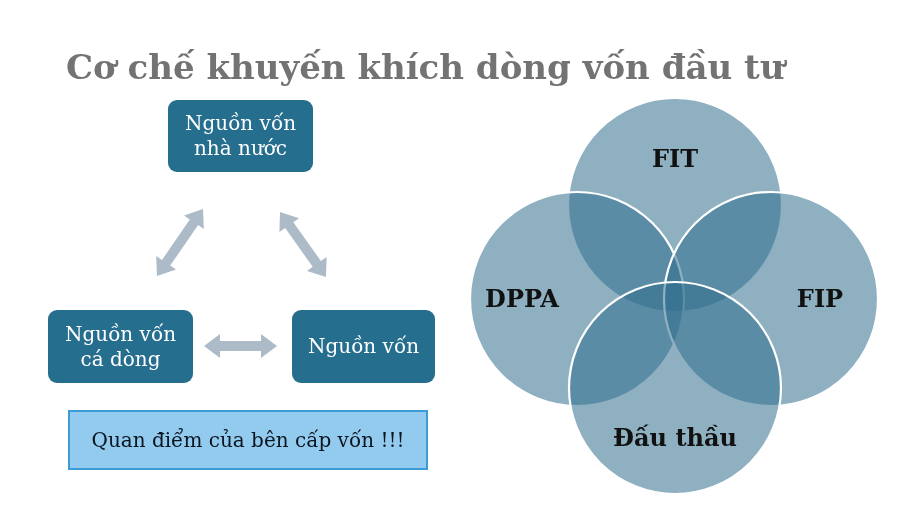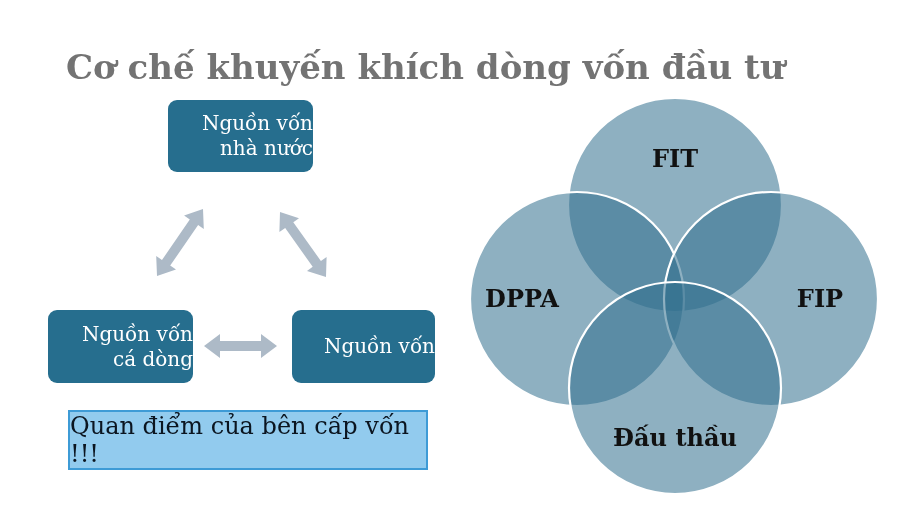--- a/index.html
+++ b/index.html
@@ -28,41 +28,41 @@
     margin-top: 45px;
   }
   .node-box {
     position: absolute;
     box-sizing: border-box;
     background: var(--box-color, #266E8E);
     border-radius: 9px;
     color: #ffffff;
     display: flex;
     flex-direction: column;
-    align-items: flex-end;
+    align-items: center;
     justify-content: center;
     text-align: center;
     font-size: 20px;
     line-height: 25px;
     z-index: 3;
   }
   .box-top    { left: 168px; top: 100px; width: 145px; height: 72px; }
   .box-left   { left: 48px;  top: 310px; width: 145px; height: 73px; }
   .box-right  { left: 292px; top: 310px; width: 143px; height: 73px; }
   .callout {
     position: absolute;
     left: 68px; top: 410px;
     width: 360px; height: 60px;
     box-sizing: border-box;
     background: var(--callout-fill, #92CBEE);
     border: 2px solid var(--callout-border, #3E9BD6);
     display: flex;
     align-items: center;
     justify-content: center;
-    font-size: 24px;
+    font-size: 20px;
     color: #0b1520;
     z-index: 3;
   }
   svg { position: absolute; }
   #arrows-svg { left: 0; top: 0; z-index: 2; }
   #venn-svg   { left: 440px; top: 75px; z-index: 1; }
   .venn-circle {
     fill-opacity: 0.55;
     stroke: #ffffff;
     stroke-width: 2.2;

